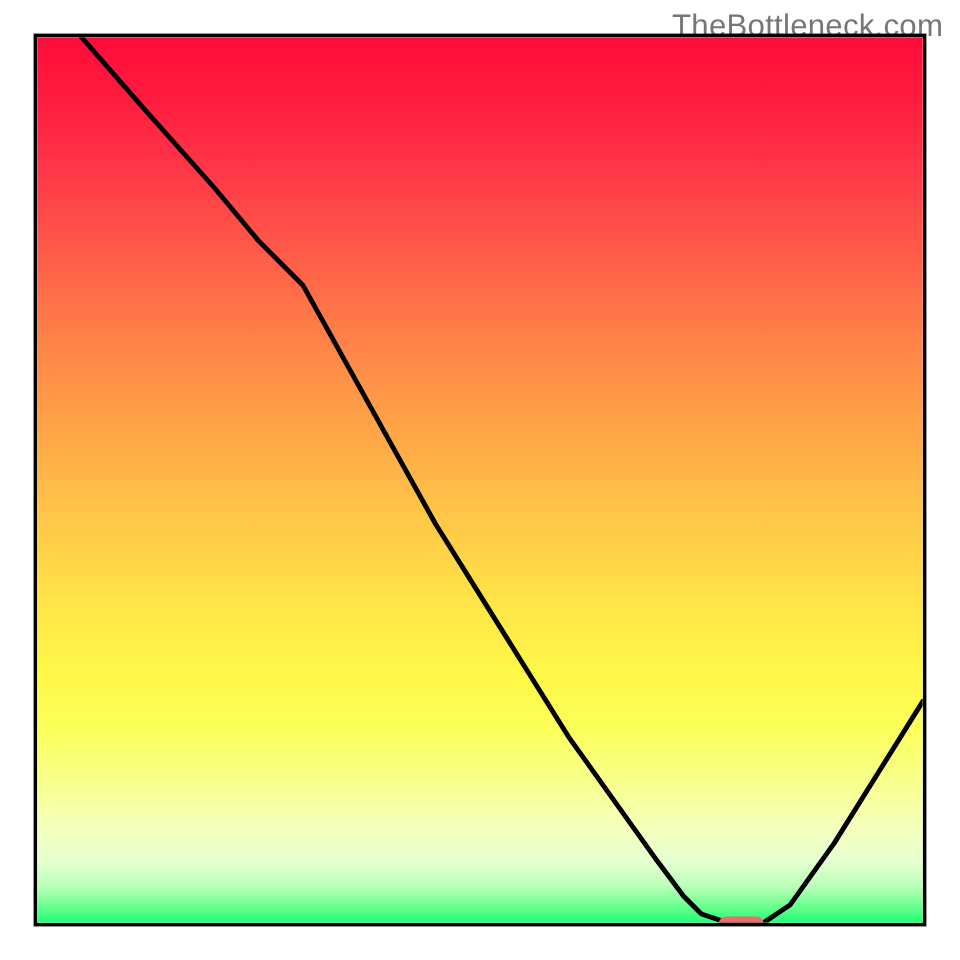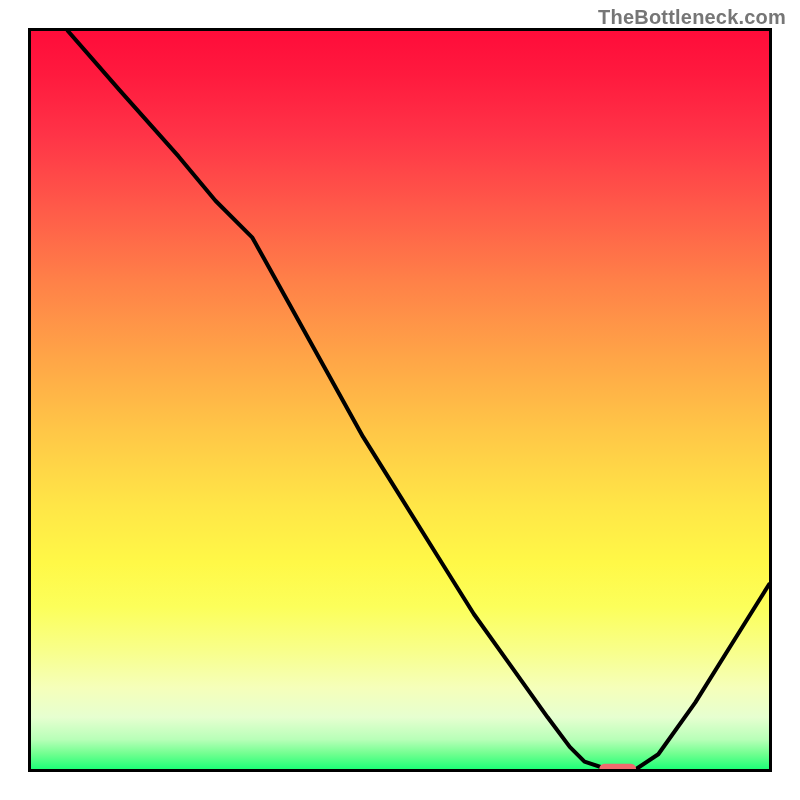--- a/index.html
+++ b/index.html
@@ -13,22 +13,22 @@
   .stage {
     position: relative;
     width: 800px;
     height: 800px;
   }
   .watermark {
     position: absolute;
     top: 6px;
     right: 14px;
     color: #767676;
-    font-size: 20px;
-    font-weight: 700;
+    font-size: 26px;
+    font-weight: 400;
     letter-spacing: 0.2px;
   }
   .plot-area {
     position: absolute;
     left: 28px;
     top: 28px;
     width: 744px;
     height: 744px;
     box-sizing: border-box;
     border: 3px solid #000;

